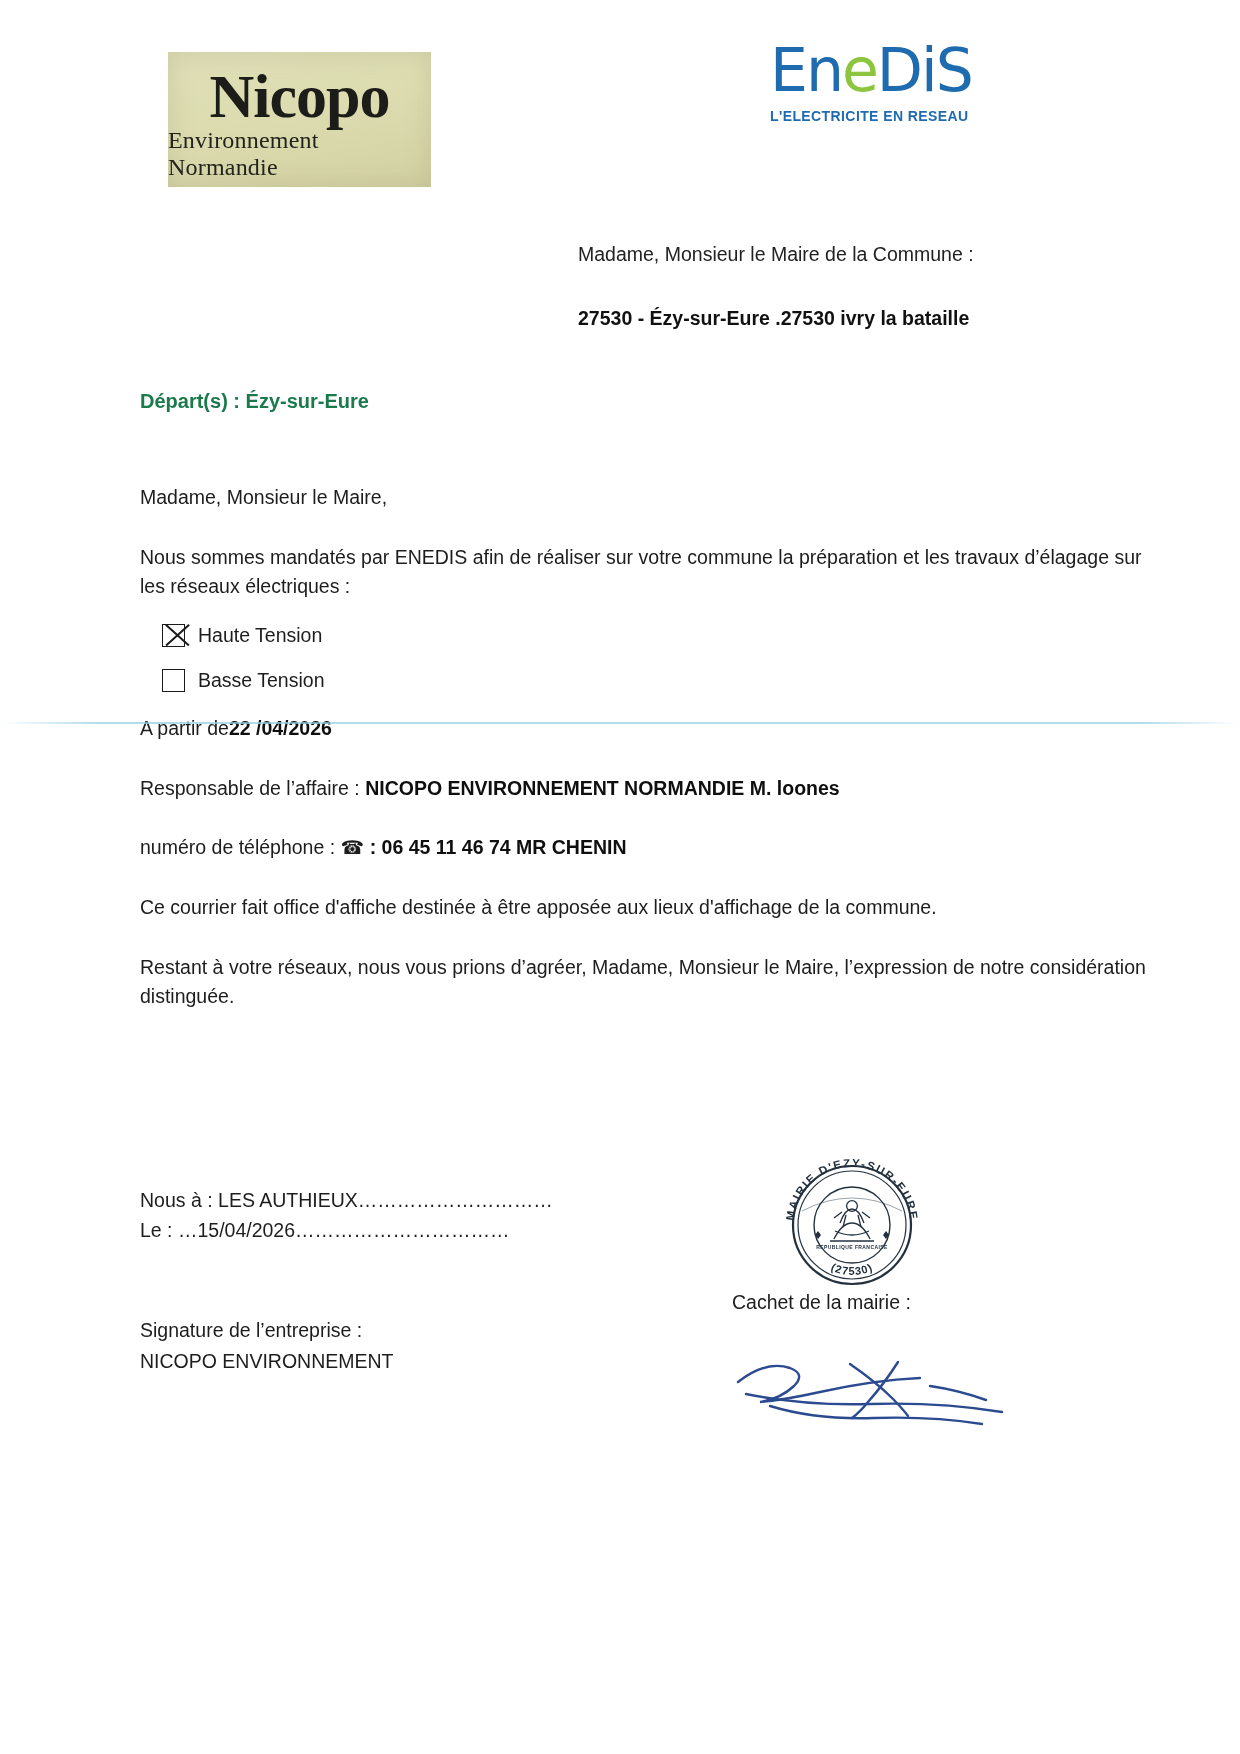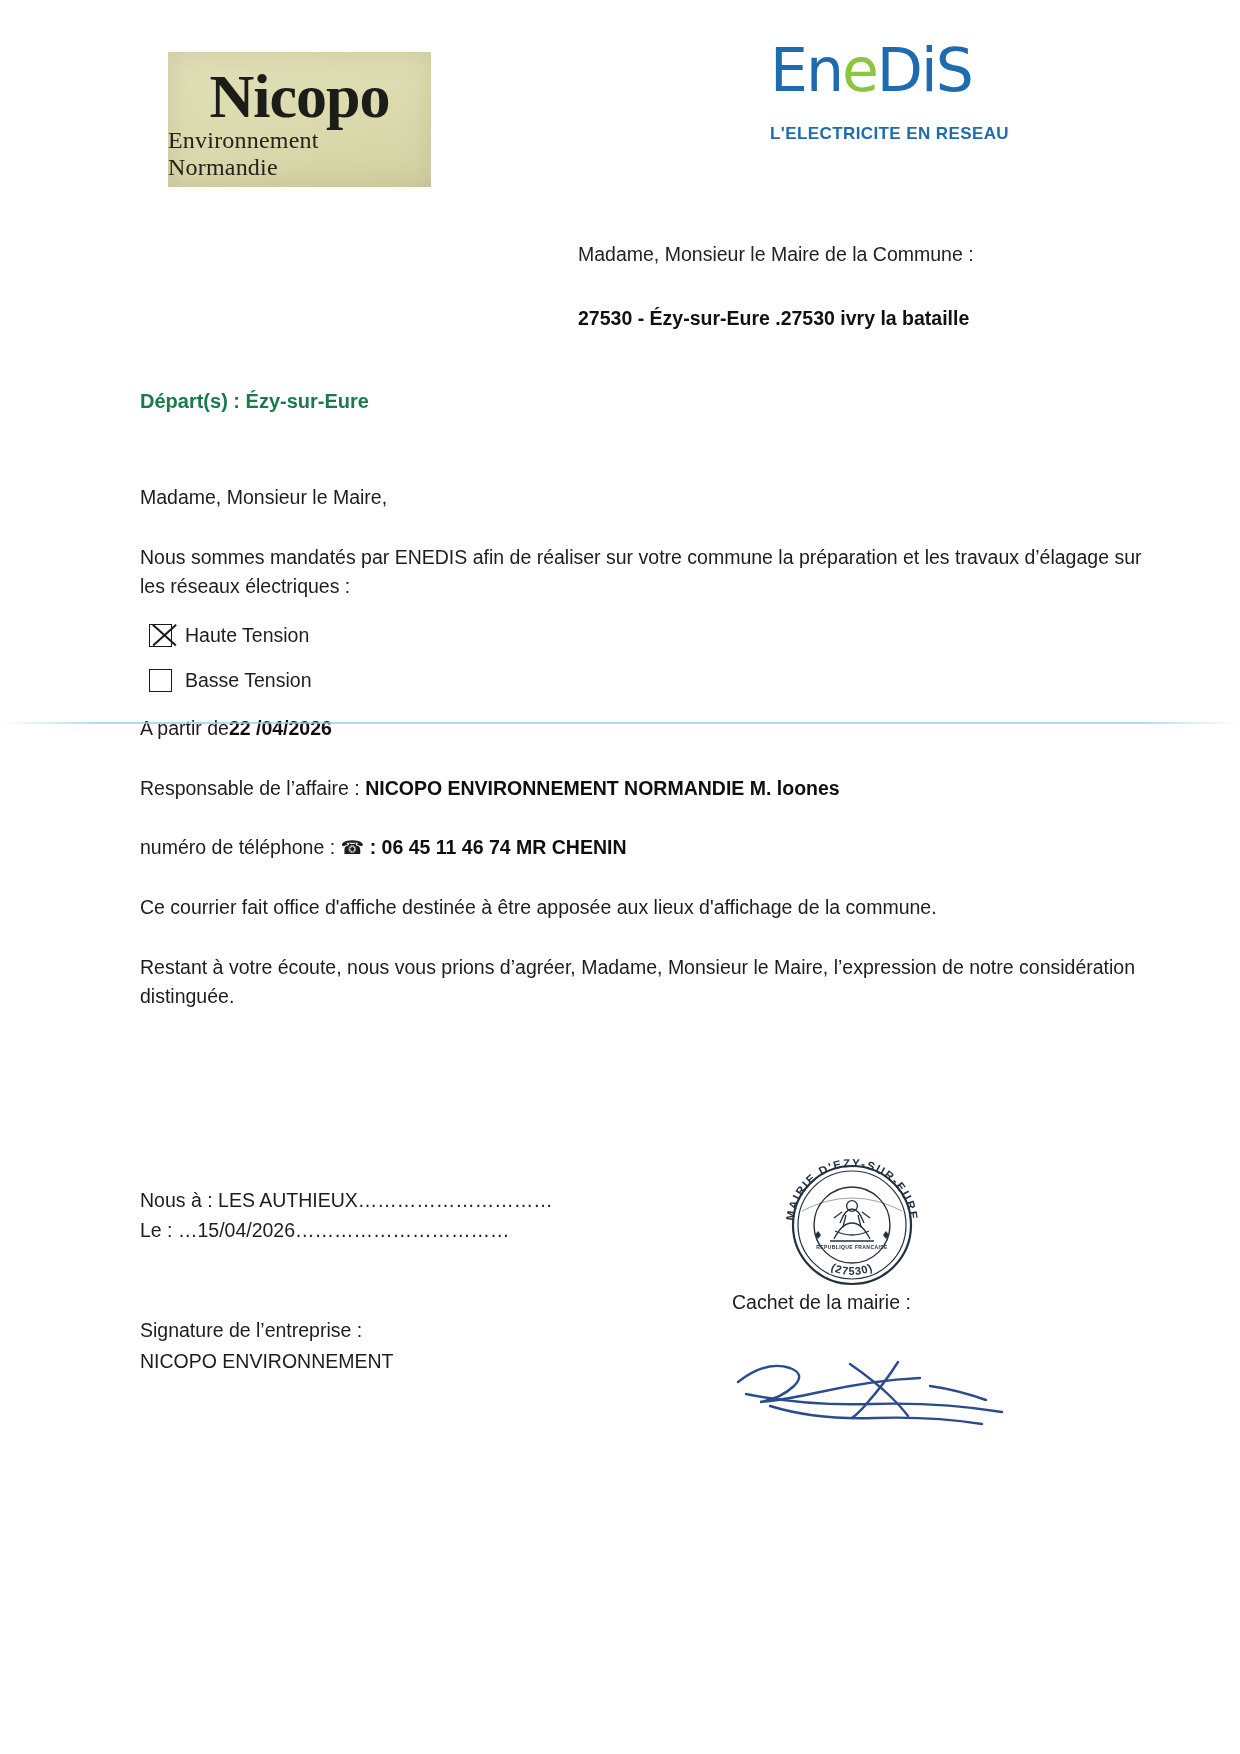--- a/index.html
+++ b/index.html
@@ -69,23 +69,23 @@
     font-family: "DejaVu Sans", sans-serif;
     font-size: 60px;
     font-weight: 400;
     letter-spacing: -2px;
     line-height: 1;
     white-space: nowrap;
   }
   .enedis-logo .mark .b { color: #1f6bb0; }
   .enedis-logo .mark .g { color: #8cc63e; }
   .enedis-logo .tagline {
-    margin-top: 24px;
+    margin-top: 8px;
     font-family: "Liberation Sans", sans-serif;
-    font-size: 17px;
+    font-size: 14px;
     font-weight: 700;
     letter-spacing: 0.4px;
     color: #1f6bb0;
     white-space: nowrap;
   }
 
   
   .addr-block {
     position: absolute;
     left: 578px;
@@ -127,21 +127,21 @@
   }
   .p.tight { margin-bottom: 22px; }
   .p.sig { }
   b, .bold { font-weight: 700; color: #0f0f0f; }
 
   
   .check-row {
     display: flex;
     align-items: center;
     gap: 13px;
-    margin: 0 0 22px 9px;
+    margin: 0 0 22px 22px;
     font-size: 19.5px;
     color: #1d1d1d;
   }
   .cbox {
     position: relative;
     width: 23px;
     height: 23px;
     border: 1.6px solid #1a1a1a;
     box-sizing: border-box;
     flex: 0 0 auto;
@@ -259,21 +259,21 @@
 
 
     <p class="p"><span>A partir de</span><b>22 /04/2026</b></p>
 
     <p class="p sig"><span>Responsable de l’affaire : </span><b>NICOPO ENVIRONNEMENT NORMANDIE M. loones</b></p>
 
     <p class="p"><span>numéro de téléphone : </span><span class="phone-glyph">☎</span><b> : </b><b>06 45 11 46 74  MR CHENIN</b></p>
 
     <p class="p">Ce courrier fait office d'affiche destinée à être apposée aux lieux d'affichage de la commune.</p>
 
-    <p class="p">Restant à votre écoute, nous vous prions d’agréer, Madame, Monsieur le Maire, l’expression de notre considération distinguée.</p>
+    <p class="p">Restant à votre réseaux, nous vous prions d’agréer, Madame, Monsieur le Maire, l’expression de notre considération distinguée.</p>
   </div>
 
   <div class="scanline"></div>
 
   <div class="fait">
     <div>Nous à : LES AUTHIEUX…………………………</div>
     <div>Le : …15/04/2026……………………………</div>
   </div>
 
   <div class="signature-block">

